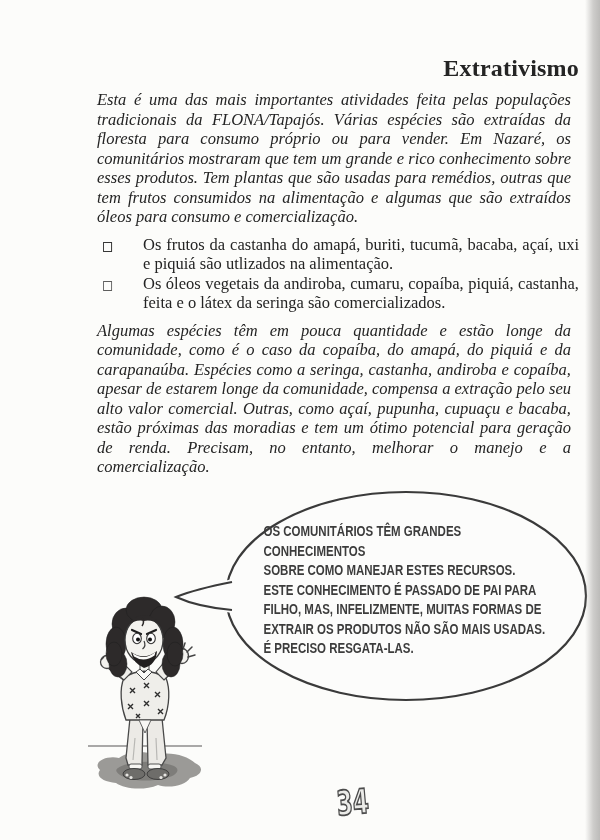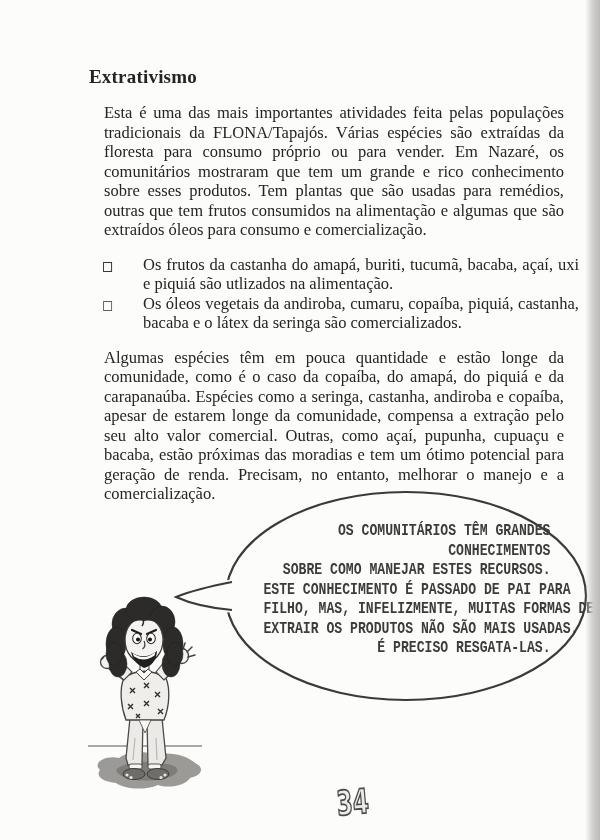--- a/index.html
+++ b/index.html
@@ -6,37 +6,37 @@
   .page {
     position:relative; width:600px; height:840px; margin:0 auto;
     background:#fcfcfa; overflow:hidden;
     font-family:"Liberation Serif", serif; color:#242424;
   }
   .edge-right {
     position:absolute; top:0; right:0; width:15px; height:100%;
     background:linear-gradient(to right, rgba(197,196,194,0) 0%, #cecdcb 55%, #bcbbb9 100%);
   }
   .content { position:absolute; left:89px; top:54px; width:490px; }
-  .title { font-size:19px; font-weight:bold; margin:12px 0 3px 0; letter-spacing:0.2px; }
-  .para { font-size:16.5px; line-height:19.5px; text-align:justify; margin:15px; }
+  .title { font-size:24px; font-weight:bold; margin:1px 0 3px 0; letter-spacing:0.2px;text-align:right; }
+  .para { font-size:16.5px; line-height:19.5px; text-align:justify; margin:8px;font-style:italic; }
   ul.bullets { list-style:none; margin:0; padding:0; }
   ul.bullets li {
     position:relative; padding-left:54px;
     font-size:16.5px; line-height:19.5px; text-align:justify;
   }
   .bullet-mark {
     position:absolute; left:13px; top:2px; font-size:12px; color:#2a2a2a;
     font-family:"DejaVu Sans", sans-serif;
   }
   .char-svg  { position:absolute; left:78px;  top:588px; }
   .bubble-svg{ position:absolute; left:150px; top:485px; }
   .speech-text {
     position:absolute; left:232px; top:522px; width:350px;
-    font-family:Liberation Mono, monospace; font-weight:bold;
-    font-size:16px; line-height:19.5px; color:#3c3c3c; text-align:right;
+    font-family:Liberation Sans, sans-serif; font-weight:bold;
+    font-size:14px; line-height:19.5px; color:#3c3c3c; text-align:left;
   }
   .s-line { white-space:nowrap; transform:scaleX(0.82); transform-origin:50% 50%; }
   .pageno-svg { position:absolute; left:322px; top:782px; }
   .pageno-svg text {
     font-family:"DejaVu Sans", sans-serif; font-weight:bold; font-size:34px;
     fill:#ebebe8; stroke:#4c4c4c; stroke-width:1.8px;
   }
 </style>
 </head>
 <body>
@@ -49,21 +49,21 @@
     <ul class="bullets">
       <li>
         <span class="bullet-mark">□</span>
       </li>
       <li>
         <span class="bullet-mark">□</span>
         <span>Os frutos da castanha do amapá, buriti, tucumã, bacaba, açaí, uxi e piquiá são utlizados na alimentação.</span>
       </li>
       <li>
         <span class="bullet-mark">□</span>
-        <span>Os óleos vegetais da andiroba, cumaru, copaíba, piquiá, castanha, bacaba e o látex da seringa são comercializados.</span>
+        <span>Os óleos vegetais da andiroba, cumaru, copaíba, piquiá, castanha, feita e o látex da seringa são comercializados.</span>
       </li>
     </ul>
     <p class="para">Algumas espécies têm em pouca quantidade e estão longe da comunidade, como é o caso da copaíba, do amapá, do piquiá e da carapanaúba. Espécies como a seringa, castanha, andiroba e copaíba, apesar de estarem longe da comunidade, compensa a extração pelo seu alto valor comercial. Outras, como açaí, pupunha, cupuaçu e bacaba, estão próximas das moradias e tem um ótimo potencial para geração de renda. Precisam, no entanto, melhorar o manejo e a comercialização.</p>
   </div>
 
   <svg class="char-svg" width="140" height="212" viewBox="0 0 140 212">
     <line x1="10" y1="158" x2="124" y2="158" stroke="#8e8d8b" stroke-width="1.5"></line>
     <path d="M22,182 C14,175 27,167 41,170 C49,163 67,162 77,167 C93,163 109,168 117,175 C127,179 124,188 112,190 C108,197 92,201 80,197 C66,203 46,201 38,195 C26,194 17,189 22,182 Z" fill="#9b9a97"></path>
     <path d="M40,180 C52,172 80,172 96,178 C104,182 97,189 86,190 C70,195 50,192 42,187 C38,184 37,182 40,180 Z" fill="#7e7d7a"></path>
 

